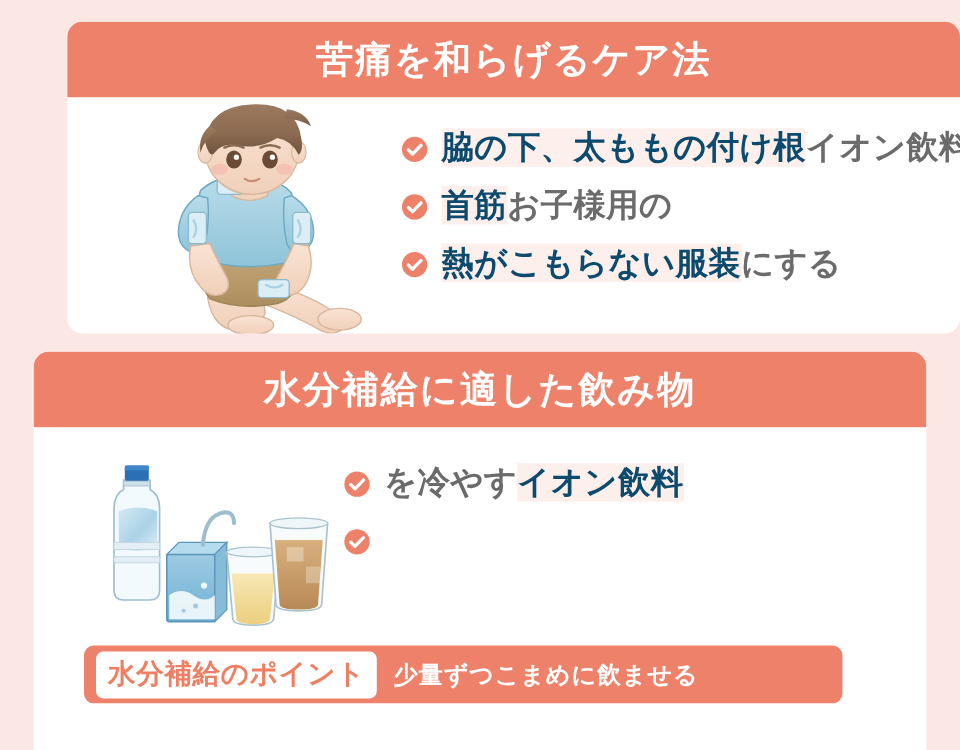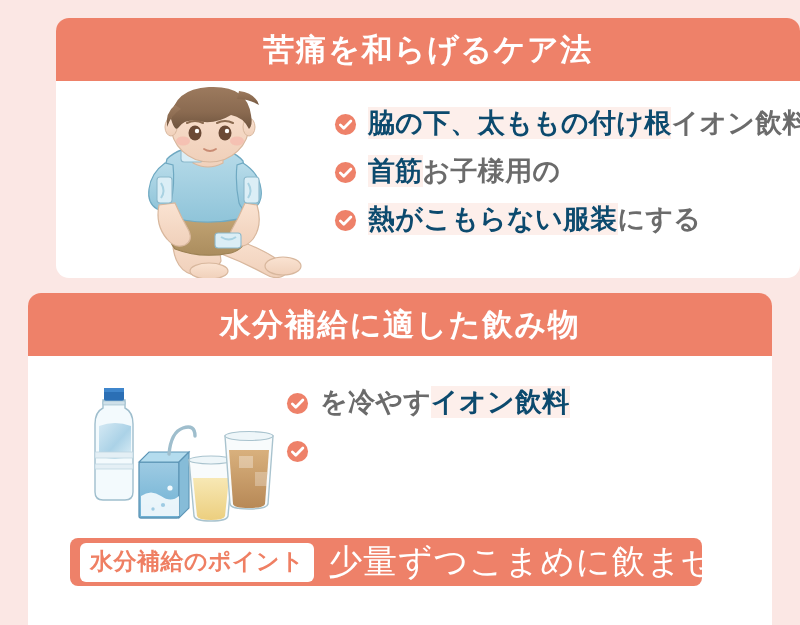--- a/index.html
+++ b/index.html
@@ -116,22 +116,22 @@
     border-radius: 6px;
     color: #ef7f63;
     font-size: 23px;
     font-weight: bold;
     padding: 3px 10px 5px 10px;
     letter-spacing: 0.5px;
     white-space: nowrap;
   }
   #point-text {
     color: #ffffff;
-    font-size: 34px;
-    font-weight: normal;
+    font-size: 20px;
+    font-weight: bold;
     margin-left: 14px;
     letter-spacing: 0.8px;
     white-space: nowrap;
   }
 </style>
 </head>
 <body>
 
 <div class="page">
 

